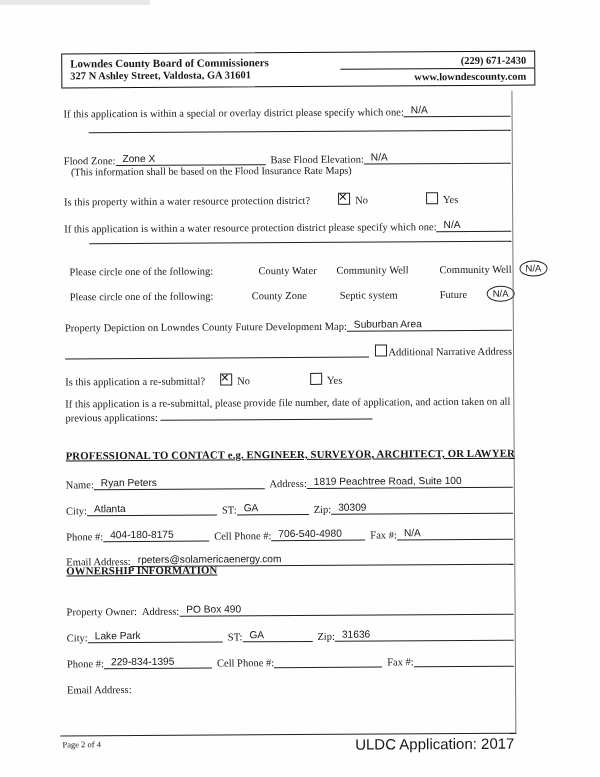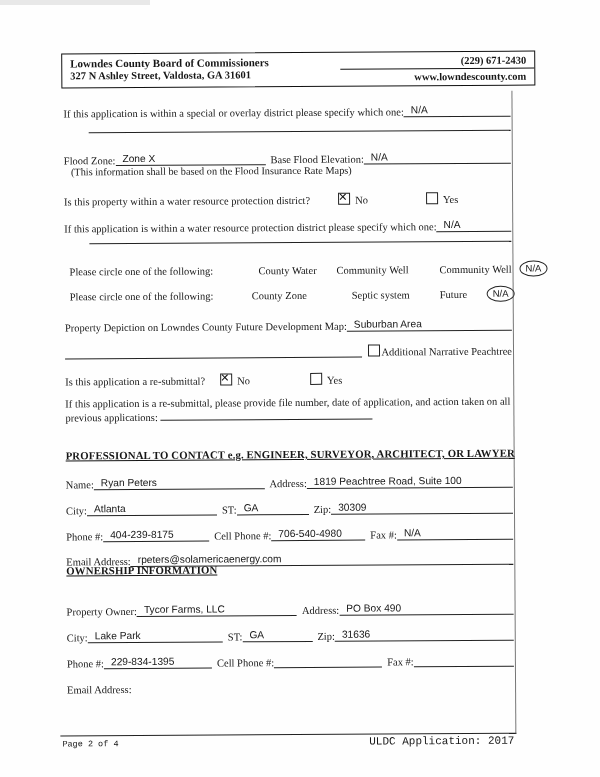--- a/index.html
+++ b/index.html
@@ -43,22 +43,22 @@
 
   .para { position:absolute; left:65px; width:447px; font-family:"Liberation Serif", serif;
           font-size:10.5px; line-height:13px; }
   .fill-inline { display:inline-block; border-bottom:1px solid #222; height:10px; }
 
   .sect { position:absolute; left:65px; font-family:"Liberation Serif", serif; font-weight:bold;
           font-size:10.8px; text-decoration:underline; letter-spacing:.1px; }
 
   
   .f-rule { position:absolute; left:58px; top:734px; width:456px; border-top:1px solid #222; }
-  .f-left { position:absolute; left:60px; top:738px; font-family:Liberation Mono, monospace; font-size:8.5px; }
-  .f-right { position:absolute; right:88px; top:736px; font-family:Liberation Mono, monospace; font-size:11px; }
+  .f-left { position:absolute; left:60px; top:738px; font-family:Liberation Serif, serif; font-size:8.5px; }
+  .f-right { position:absolute; right:88px; top:736px; font-family:Liberation Sans, sans-serif; font-size:15px; }
   .scan-edge { position:absolute; left:513px; top:92px; width:1px; height:643px; background:#4a4a4a; opacity:.75; }
   .scan-top { position:absolute; left:0; top:0; width:150px; height:5px; background:#cfcfcf; opacity:.45; }
 </style>
 </head>
 <body>
 
 <div class="page">
   <div class="scan-top"></div>
   <div class="sheet">
 
@@ -105,33 +105,33 @@
       <span style="left:0">Please circle one of the following:</span>
       <span style="left:189px">County Water</span>
       <span style="left:267px">Community Well</span>
       <span style="left:370px">Community Well</span>
       <span class="circle" style="left:450px">N/A</span>
     </div>
 
     <div class="crow" style="top:288px">
       <span style="left:0">Please circle one of the following:</span>
       <span style="left:182px">County Zone</span>
-      <span style="left:282px">Septic system</span>
+      <span style="left:270px">Septic system</span>
       <span style="left:370px">Future</span>
       <span class="circle" style="left:417px">N/A</span>
     </div>
 
     <div class="line" style="top:318px">
       <span class="lbl">Property Depiction on Lowndes County Future Development Map:</span>
       <span class="fill grow"><span class="val">Suburban Area</span></span>
     </div>
     <div class="line" style="top:344px">
       <span class="fill grow"></span>
       <span class="cb" style="margin-left:6px"></span>
-      <span style="margin-left:1px">Additional Narrative Peachtree</span>
+      <span style="margin-left:1px">Additional Narrative Address</span>
     </div>
 
     <div class="line" style="top:372px">
       <span class="lbl">Is this application a re-submittal?</span>
       <span class="cb checked" style="margin-left:15px"></span>
       <span class="cbl">No</span>
       <span class="cb" style="margin-left:60px"></span>
       <span class="cbl">Yes</span>
     </div>
 
@@ -153,37 +153,36 @@
       <span class="lbl">City:</span>
       <span class="fill" style="width:130px"><span class="val">Atlanta</span></span>
       <span class="lbl ml">ST:</span>
       <span class="fill" style="width:72px"><span class="val">GA</span></span>
       <span class="lbl ml">Zip:</span>
       <span class="fill grow"><span class="val">30309</span></span>
     </div>
 
     <div class="line" style="top:527px">
       <span class="lbl">Phone #:</span>
-      <span class="fill" style="width:106px"><span class="val">404-239-8175</span></span>
+      <span class="fill" style="width:106px"><span class="val">404-180-8175</span></span>
       <span class="lbl ml">Cell Phone #:</span>
       <span class="fill" style="width:94px"><span class="val">706-540-4980</span></span>
       <span class="lbl ml">Fax #:</span>
       <span class="fill grow"><span class="val">N/A</span></span>
     </div>
 
     <div class="line" style="top:552px">
       <span class="lbl">Email Address:</span>
       <span class="fill grow"><span class="val">rpeters@solamericaenergy.com</span></span>
     </div>
 
     <div class="sect" style="top:563px">OWNERSHIP INFORMATION</div>
 
     <div class="line" style="top:602px">
       <span class="lbl">Property Owner:</span>
-      <span class="fill" style="width:160px"><span class="val">Tycor Farms, LLC</span></span>
       <span class="lbl ml">Address:</span>
       <span class="fill grow"><span class="val">PO Box 490</span></span>
     </div>
 
     <div class="line" style="top:628px">
       <span class="lbl">City:</span>
       <span class="fill" style="width:135px"><span class="val">Lake Park</span></span>
       <span class="lbl ml">ST:</span>
       <span class="fill" style="width:70px"><span class="val">GA</span></span>
       <span class="lbl ml">Zip:</span>

